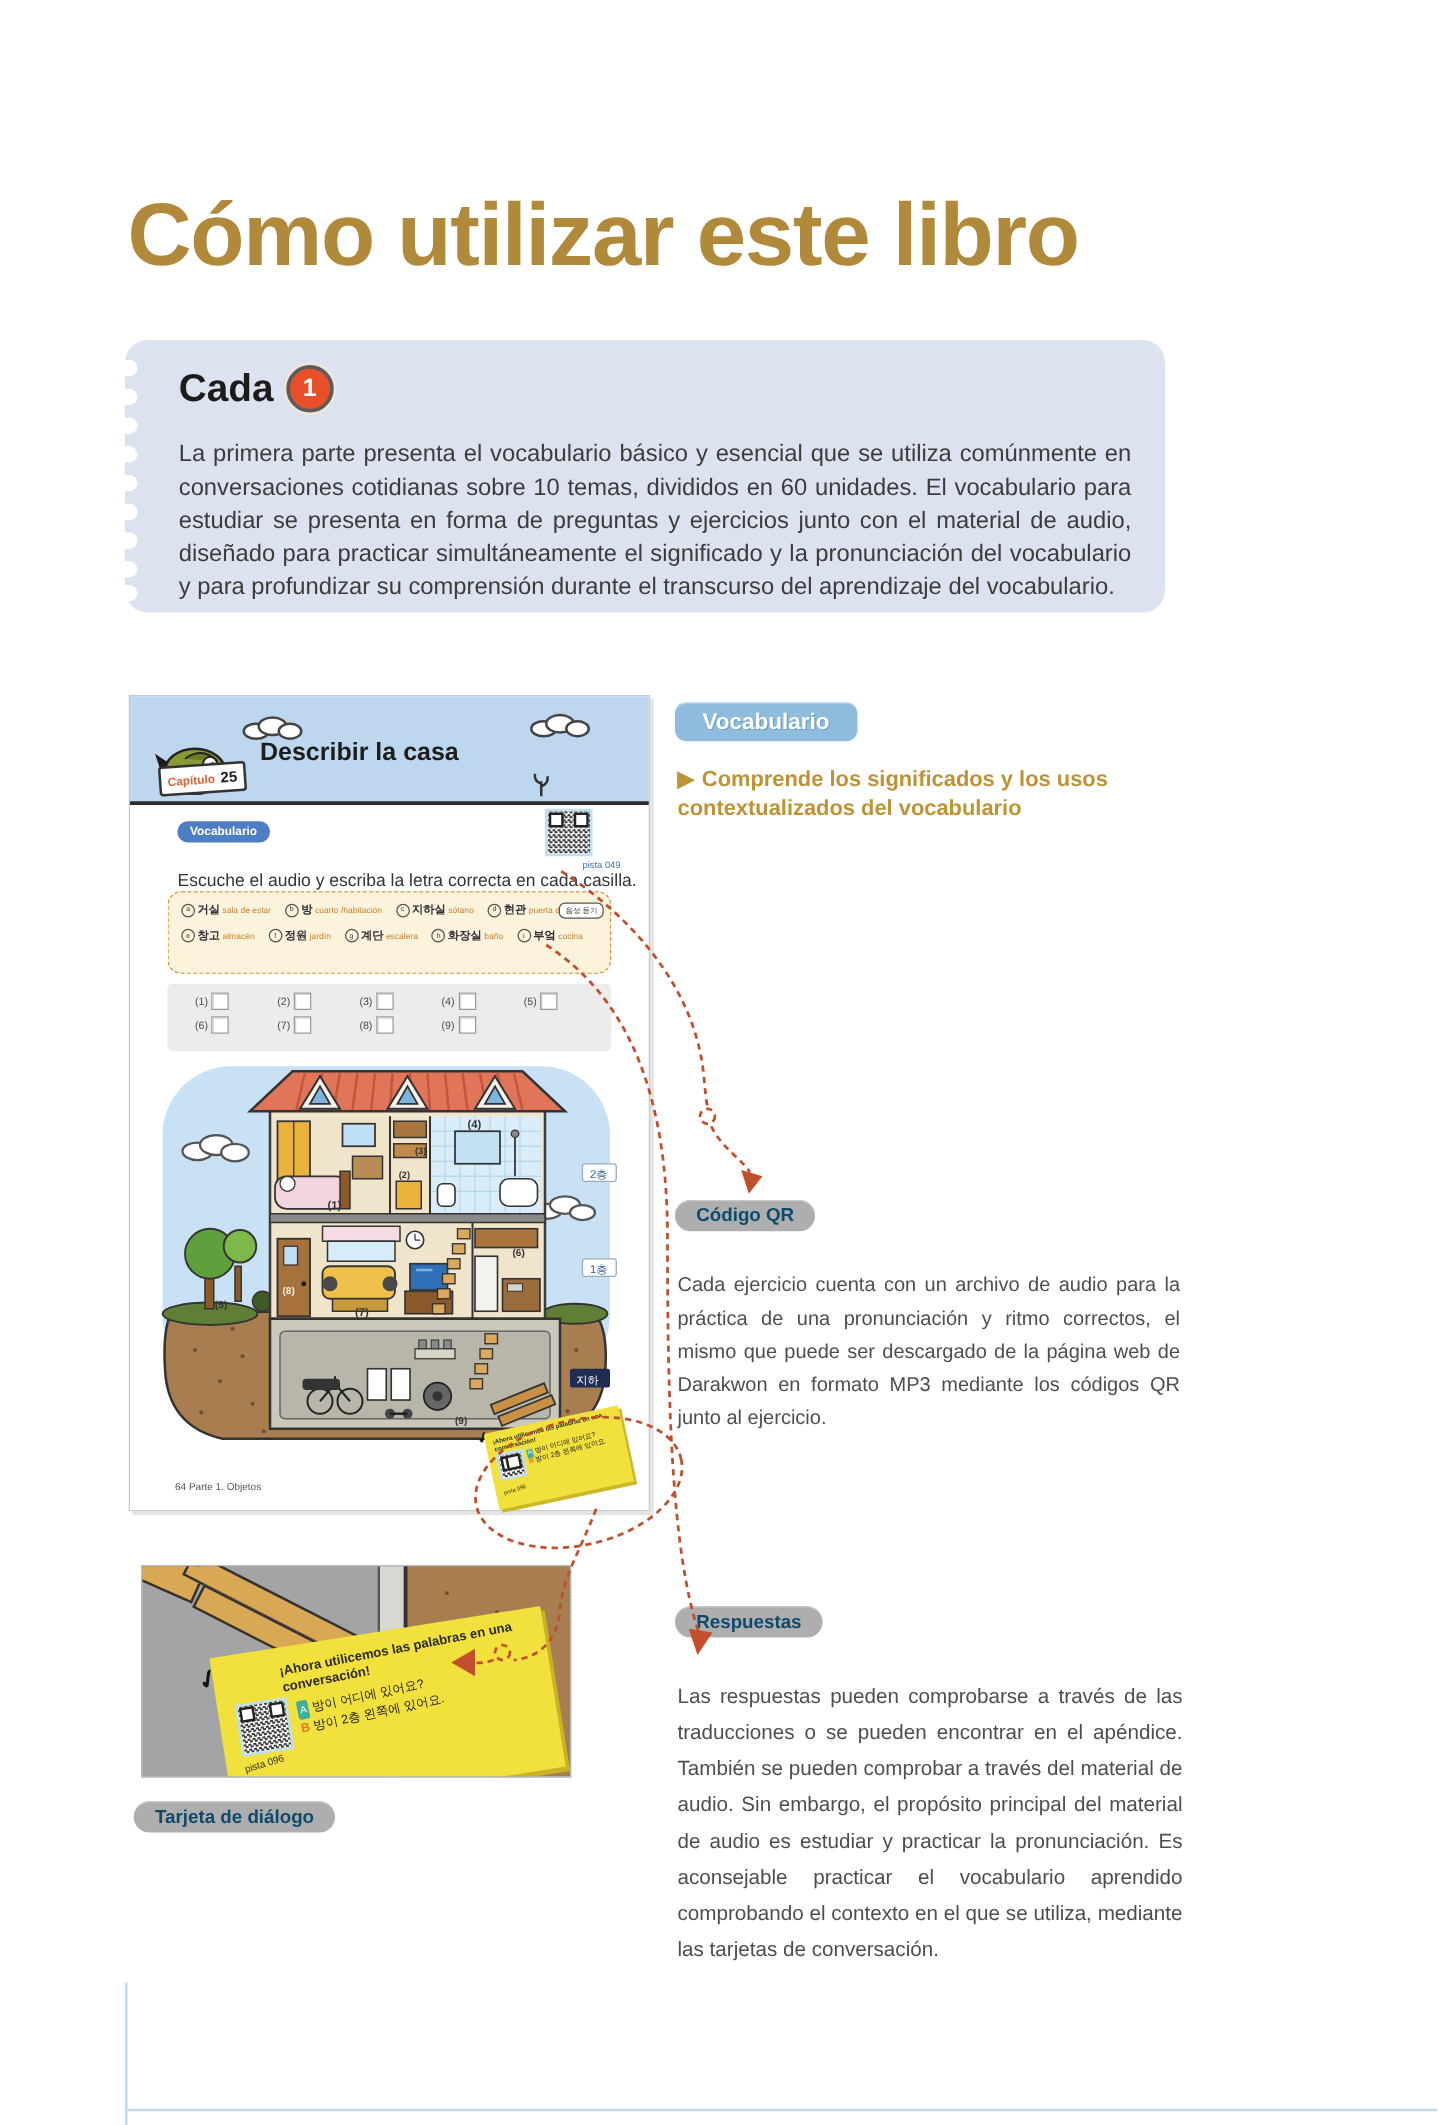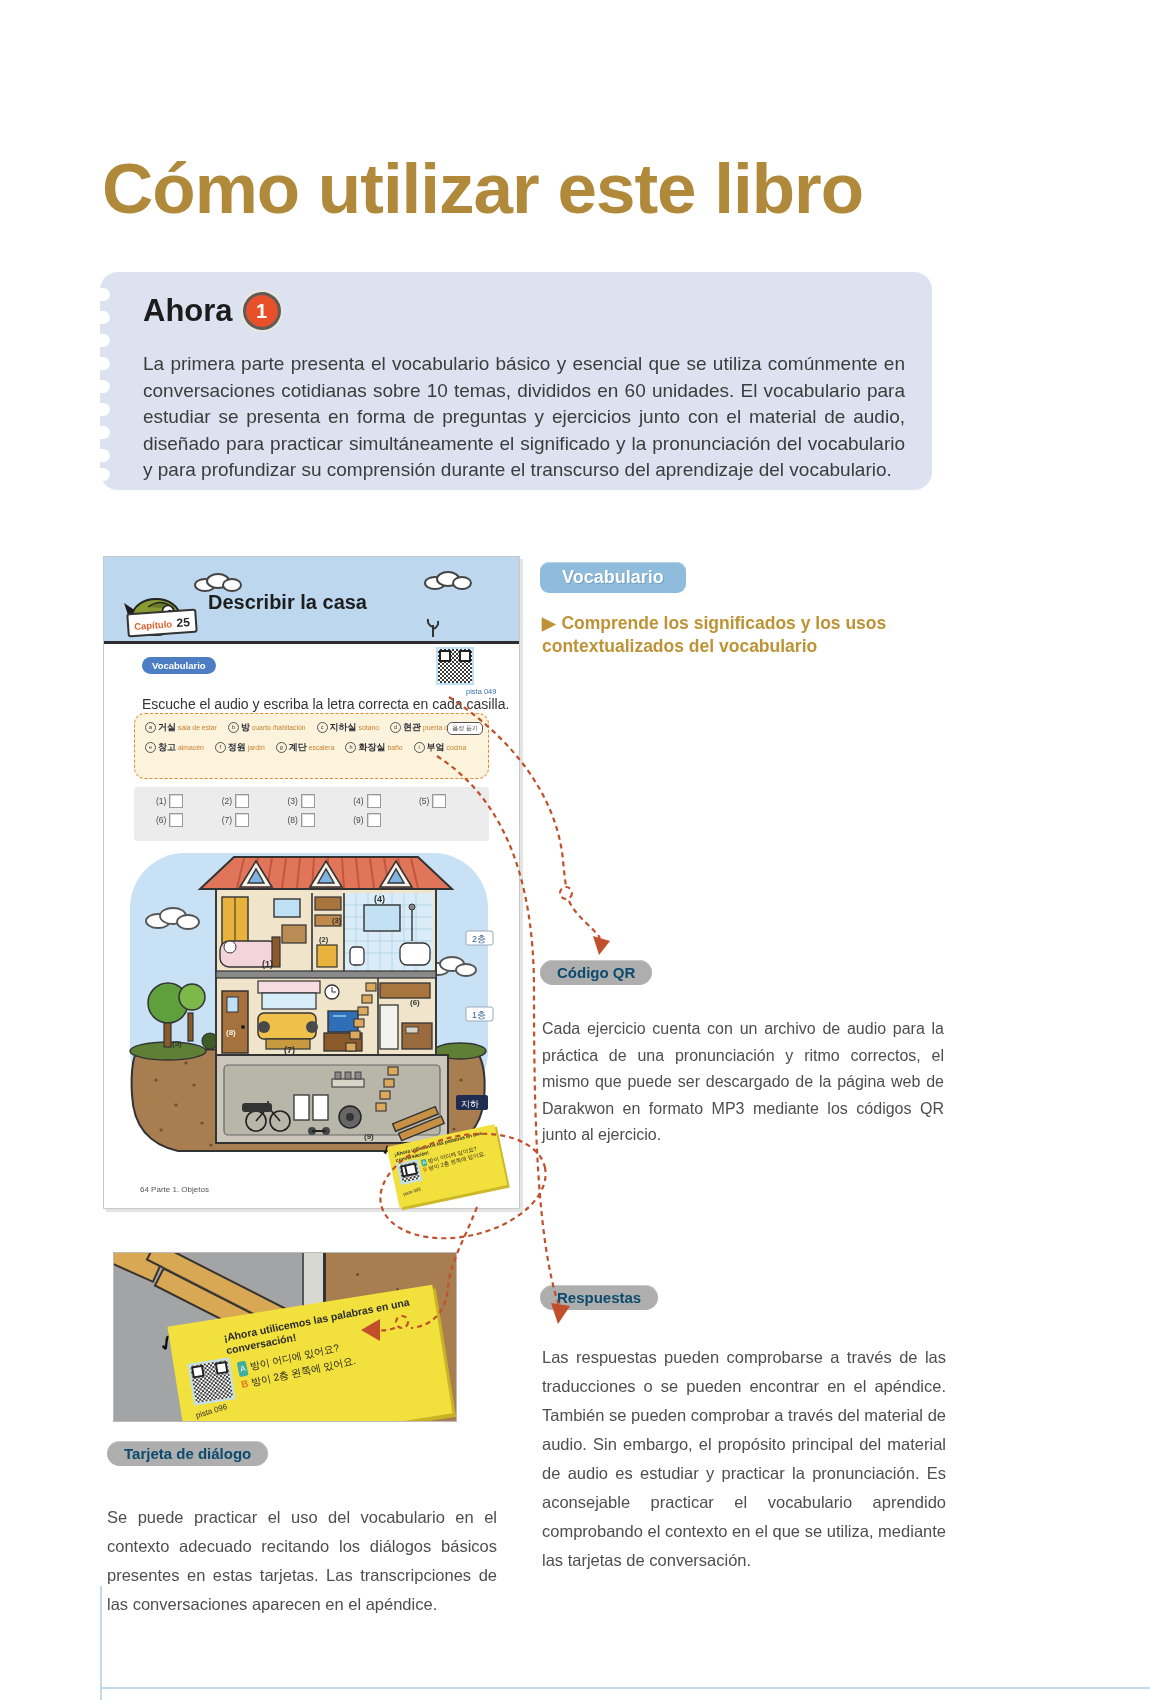--- a/index.html
+++ b/index.html
@@ -139,21 +139,21 @@
         <div class="tab"></div>
         <div class="tab"></div>
         <div class="tab"></div>
         <div class="tab"></div>
         <div class="tab"></div>
         <div class="tab"></div>
         <div class="tab"></div>
         <div class="tab"></div>
     </div>
     <div class="parte-heading">
-      <span class="parte-word">Ahora</span>
+      <span class="parte-word">Cada</span>
       <span class="num-badge">1</span>
     </div>
     <p class="parte-body">La primera parte presenta el vocabulario básico y esencial que se utiliza comúnmente en conversaciones cotidianas sobre 10 temas, divididos en 60 unidades. El vocabulario para estudiar se presenta en forma de preguntas y ejercicios junto con el material de audio, diseñado para practicar simultáneamente el significado y la pronunciación del vocabulario y para profundizar su comprensión durante el transcurso del aprendizaje del vocabulario.</p>
   </section>
 
   <div class="book-page">
     <div class="bp-header">
       <svg class="bp-cloud" style="left:88px;top:14px" width="52" height="22" viewBox="0 0 52 22">
         <g fill="#fff" stroke="#444" stroke-width="2">
             <ellipse cx="13" cy="14" rx="10" ry="6"></ellipse>
@@ -531,21 +531,20 @@
         </div>
         <div class="bc-lines">
           <div><span class="bc-alab">A</span> <span>방이 어디에 있어요?</span></div>
           <div><span class="bc-blab">B</span> <span>방이 2층 왼쪽에 있어요.</span></div>
         </div>
       </div>
     </div>
   </div>
 
   <span class="badge-gray badge-tarjeta">Tarjeta de diálogo</span>
-  <p class="para para-tarjeta">Se puede practicar el uso del vocabulario en el contexto adecuado recitando los diálogos básicos presentes en estas tarjetas. Las transcripciones de las conversaciones aparecen en el apéndice.</p>
 
   <svg class="overlay" width="1150" height="1700" viewBox="0 0 1150 1700">
     <g stroke="#C14F2B" stroke-width="2.2" fill="none" stroke-dasharray="5 4">
       <path d="M449,697 C505,733 556,790 563,860 C564,872 565,880 566,886"></path>
       <circle cx="566" cy="893" r="6"></circle>
       <path d="M569,901 C577,918 594,928 600,938"></path>
       <path d="M437,756 C505,800 534,880 534,990 C534,1120 537,1240 559,1306"></path>
       <path d="M477,1207 C463,1243 450,1262 448,1288 C446,1312 432,1326 411,1328"></path>
       <circle cx="402" cy="1322" r="6"></circle>
       <path d="M395,1328 C389,1330 384,1331 379,1330"></path>

